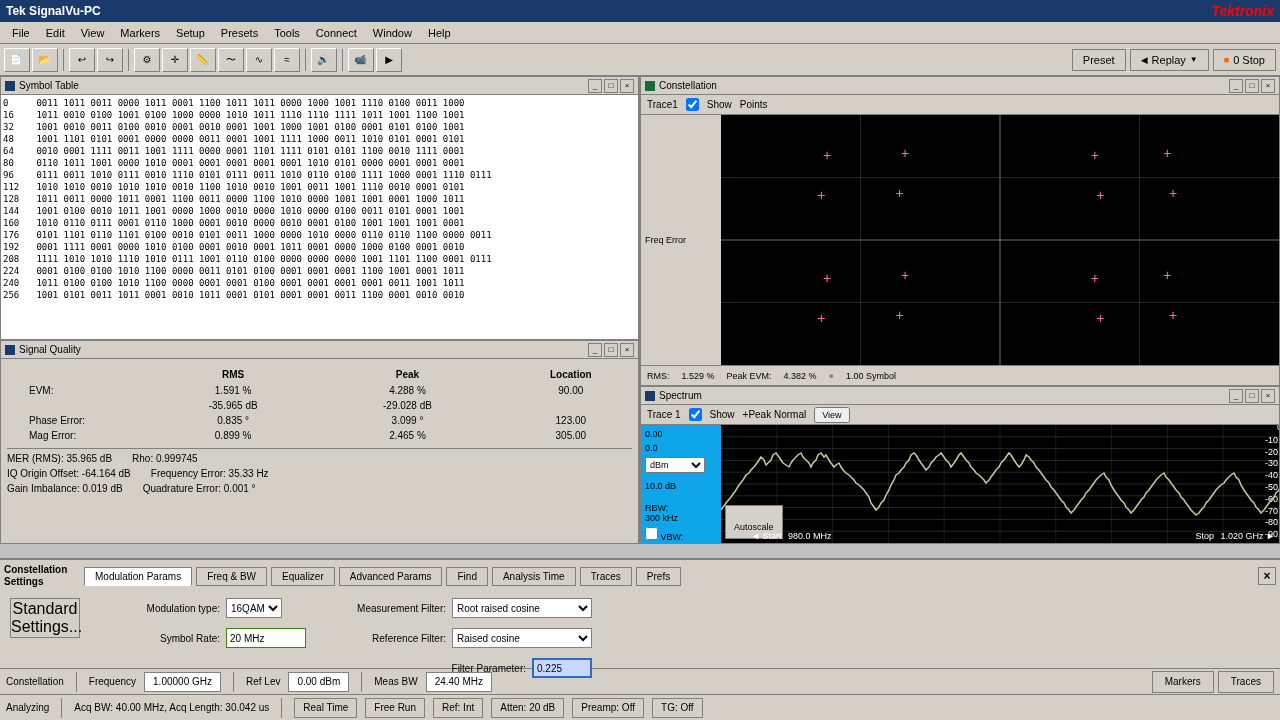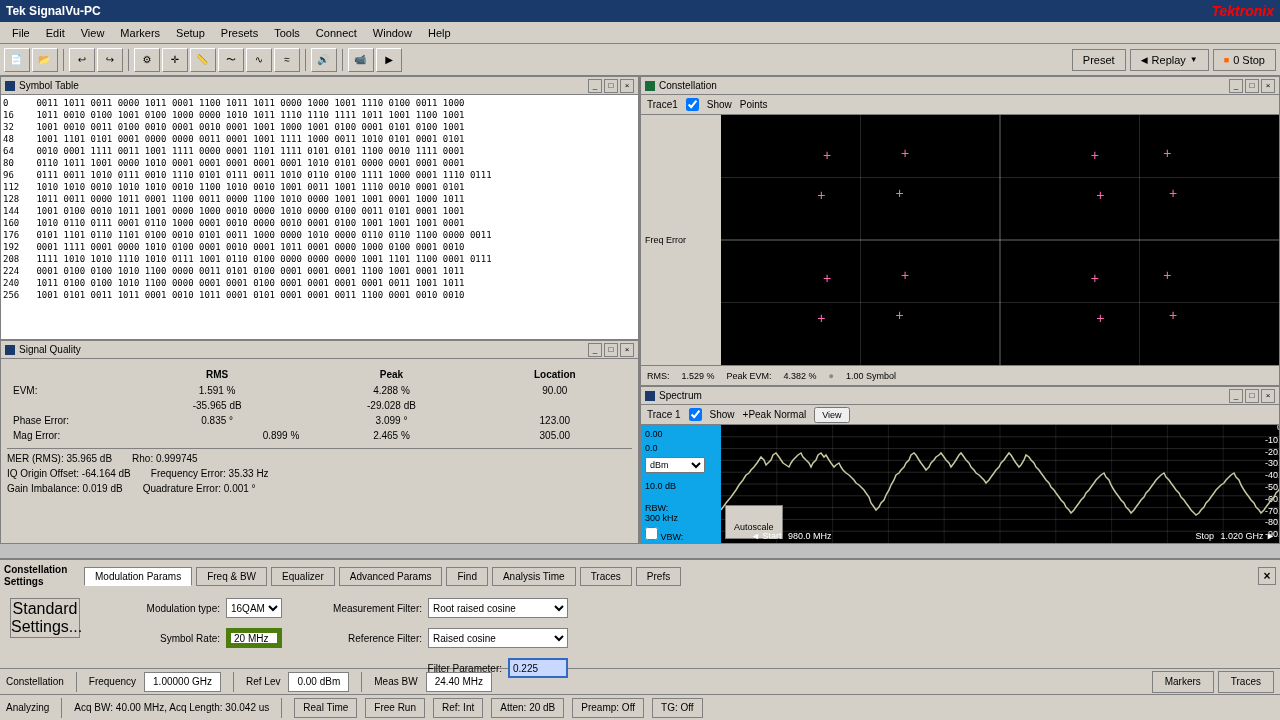--- a/index.html
+++ b/index.html
@@ -173,20 +173,21 @@
     }
     #signal-quality-content {
       background: #d4d0c8;
       flex: 1;
       padding: 6px;
       color: #000;
       font-size: 10px;
     }
     .sq-table {
       width: 100%;
+      margin-left: 16px;
     }
     .sq-table th {
       text-align: center;
       padding: 2px 4px;
       font-weight: bold;
     }
     .sq-table td {
       padding: 1px 4px;
     }
     .sq-divider {
@@ -265,23 +266,23 @@
       text-align: right;
     }
     select.settings-select {
       height: 20px;
       font-size: 10px;
       border: 1px solid #808080;
       background: #fff;
     }
     input.settings-input {
       height: 20px;
-      width: 56px;
-      font-size: 10px;
-      border: 5px solid #4d7c0f;
+      width: 80px;
+      font-size: 10px;
+      border: 1px solid #4d7c0f;
       background: #fff;
       padding: 0 3px;
     }
     input.settings-input-sm {
       height: 20px;
       width: 60px;
       font-size: 10px;
       border: 2px solid #316ac5;
       background: #c8d8ff;
       padding: 0 3px;
@@ -517,21 +518,21 @@
               <td></td>
             </tr>
             <tr>
               <td>Phase Error:</td>
               <td style="text-align:center;">0.835 °</td>
               <td style="text-align:center;">3.099 °</td>
               <td style="text-align:center;">123.00</td>
             </tr>
             <tr>
               <td>Mag Error:</td>
-              <td style="text-align:right;">0.899 %</td>
+              <td style="text-align:center;">0.899 %</td>
               <td style="text-align:center;">2.465 %</td>
               <td style="text-align:center;">305.00</td>
             </tr>
           </tbody>
         </table>
         <hr class="sq-divider">
         <div style="display:flex; gap:20px; font-size:10px; flex-wrap:wrap;">
           <div><span>MER (RMS):</span> <span>35.965 dB</span></div>
           <div><span>Rho:</span> <span>0.999745</span></div>
         </div>

